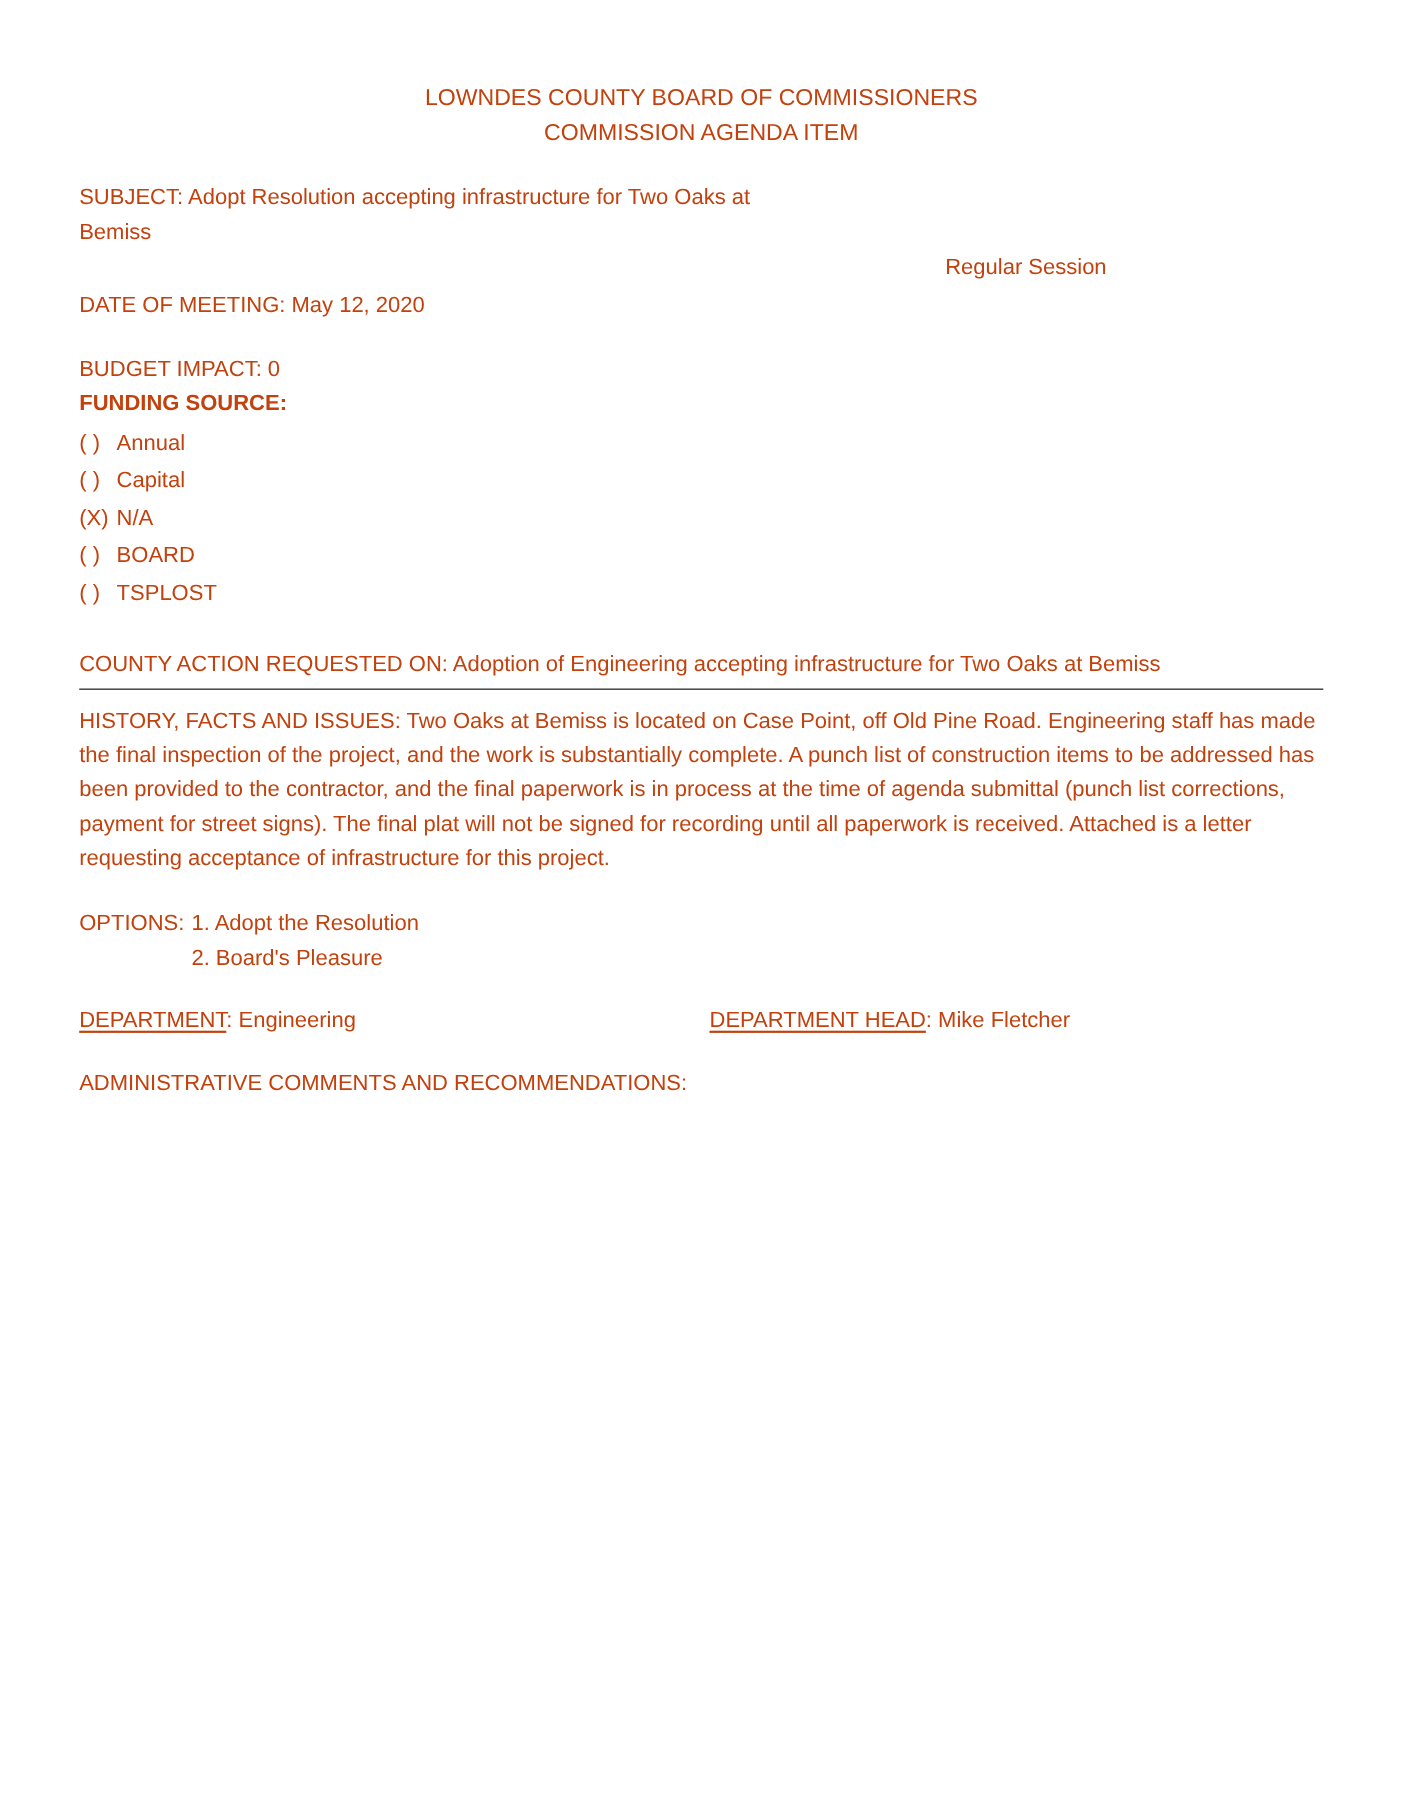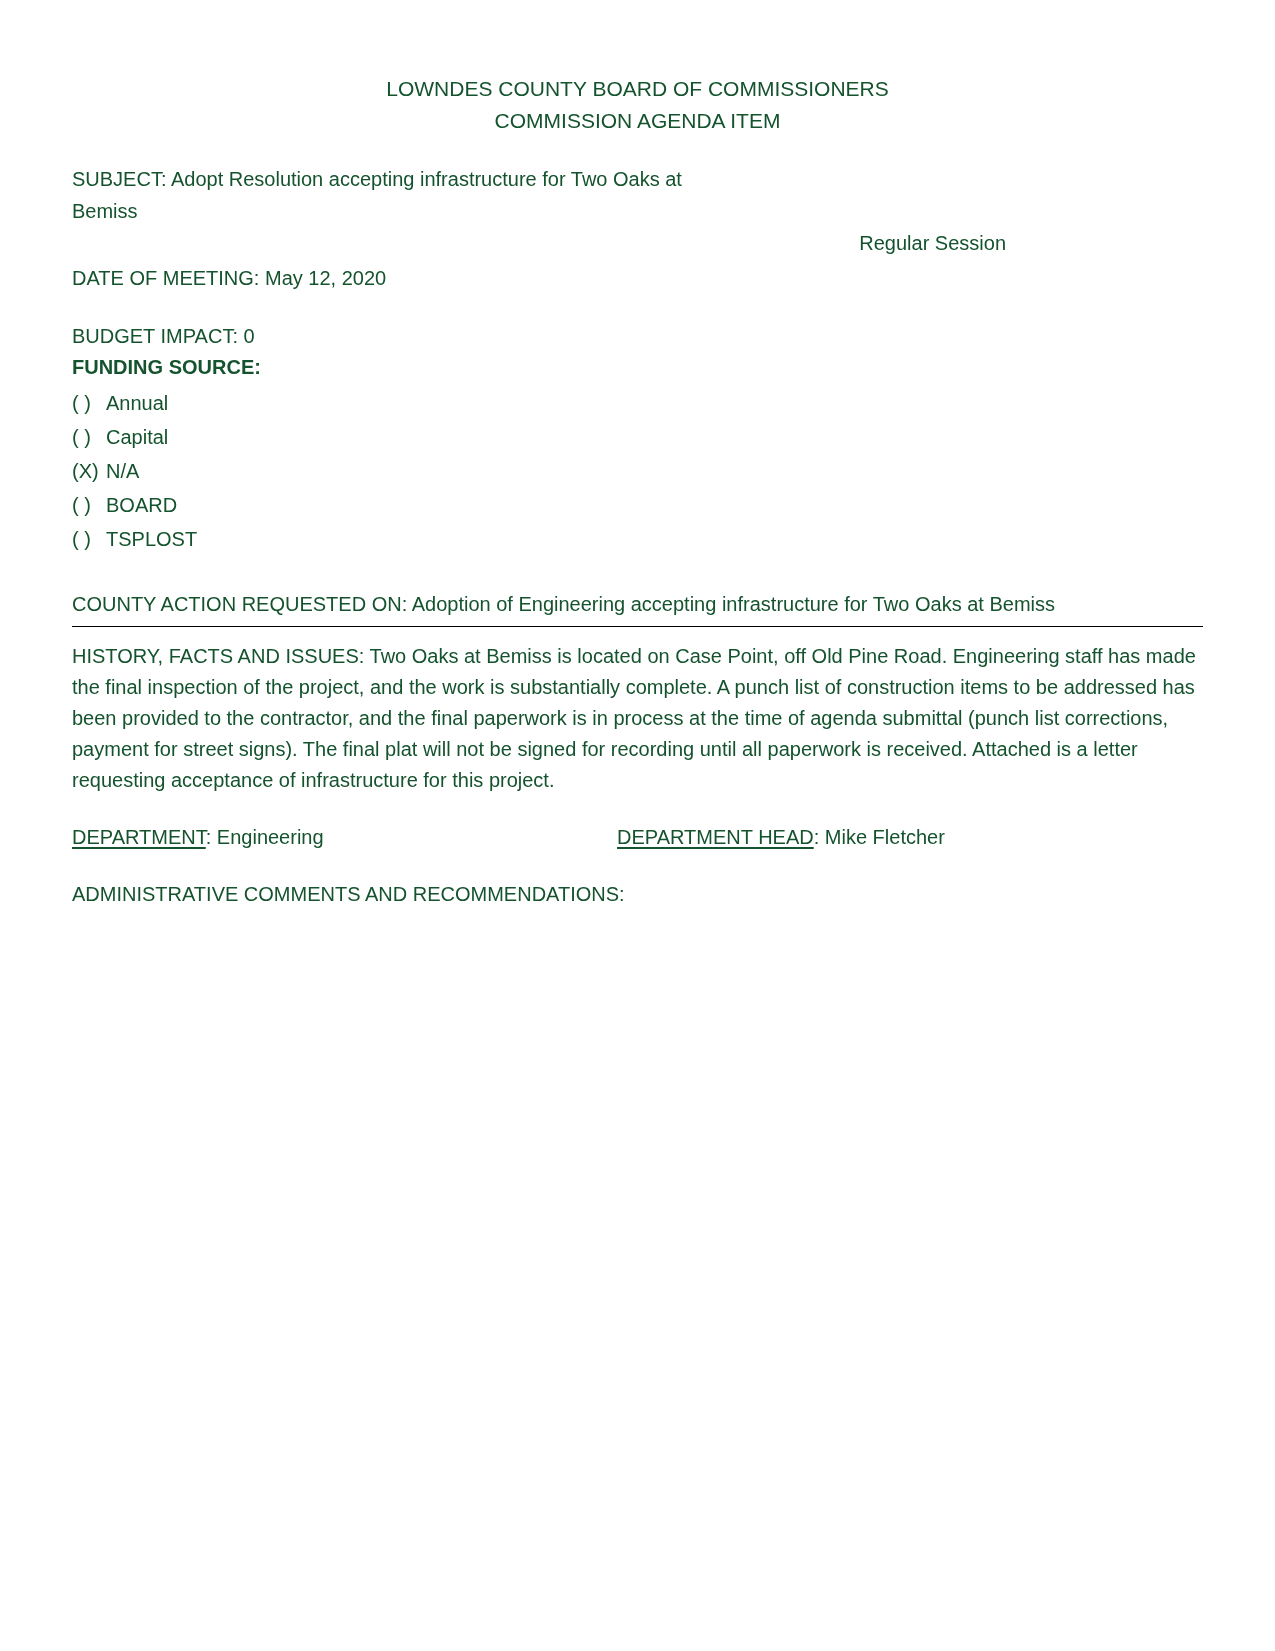--- a/index.html
+++ b/index.html
@@ -6,21 +6,21 @@
     margin: 0;
     padding: 0;
     background: #ffffff;
   }
   .page {
     position: relative;
     width: 1275px;
     min-height: 1651px;
     box-sizing: border-box;
     background: #ffffff;
-    color: #14532d;
+    color: #c2410c;
     font-family: "Liberation Sans", sans-serif;
     font-size: 20px;
     padding: 73px 72px 40px 72px;
   }
   p { margin: 0; }
   .title {
     text-align: center;
     font-size: 21px;
     line-height: 32px;
     margin-bottom: 26px;
@@ -74,20 +74,21 @@
     flex: 0 0 auto;
   }
   .recommended {
     margin-top: 25px;
     line-height: 31px;
   }
   .dept-row {
     display: flex;
     margin-top: 26px;
     line-height: 31px;
+    gap: 28px;
   }
   .dept-cell-left {
     width: 545px;
     flex: 0 0 auto;
   }
   .underlined {
     text-decoration: underline;
     text-underline-offset: 3px;
   }
   .admin-line {
@@ -121,20 +122,27 @@
     <div class="funding-row"><span class="funding-mark">( )</span><span>Capital</span></div>
     <div class="funding-row"><span class="funding-mark">(X)</span><span>N/A</span></div>
     <div class="funding-row"><span class="funding-mark">( )</span><span>BOARD</span></div>
     <div class="funding-row"><span class="funding-mark">( )</span><span>TSPLOST</span></div>
   </div>
 
   <p class="county-action"><span>COUNTY ACTION REQUESTED ON:</span><span> Adoption of Engineering accepting infrastructure for Two Oaks at Bemiss</span></p>
 
   <p class="history"><span>HISTORY, FACTS AND ISSUES:</span><span> Two Oaks at Bemiss is located on Case Point, off Old Pine Road. Engineering staff has made the final inspection of the project, and the work is substantially complete. A punch list of construction items to be addressed has been provided to the contractor, and the final paperwork is in process at the time of agenda submittal (punch list corrections, payment for street signs). The final plat will not be signed for recording until all paperwork is received. Attached is a letter requesting acceptance of infrastructure for this project.</span></p>
 
+  <div class="options-row">
+    <div class="options-label">OPTIONS:</div>
+    <div>
+      <div>1. Adopt the Resolution</div>
+      <div>2. Board's Pleasure</div>
+    </div>
+  </div>
 
 
   <div class="dept-row">
     <div class="dept-cell-left"><span class="underlined">DEPARTMENT</span><span>: Engineering</span></div>
     <div><span class="underlined">DEPARTMENT HEAD</span><span>: Mike Fletcher</span></div>
   </div>
 
   <p class="admin-line">ADMINISTRATIVE COMMENTS AND RECOMMENDATIONS:</p>
 
 </div>

